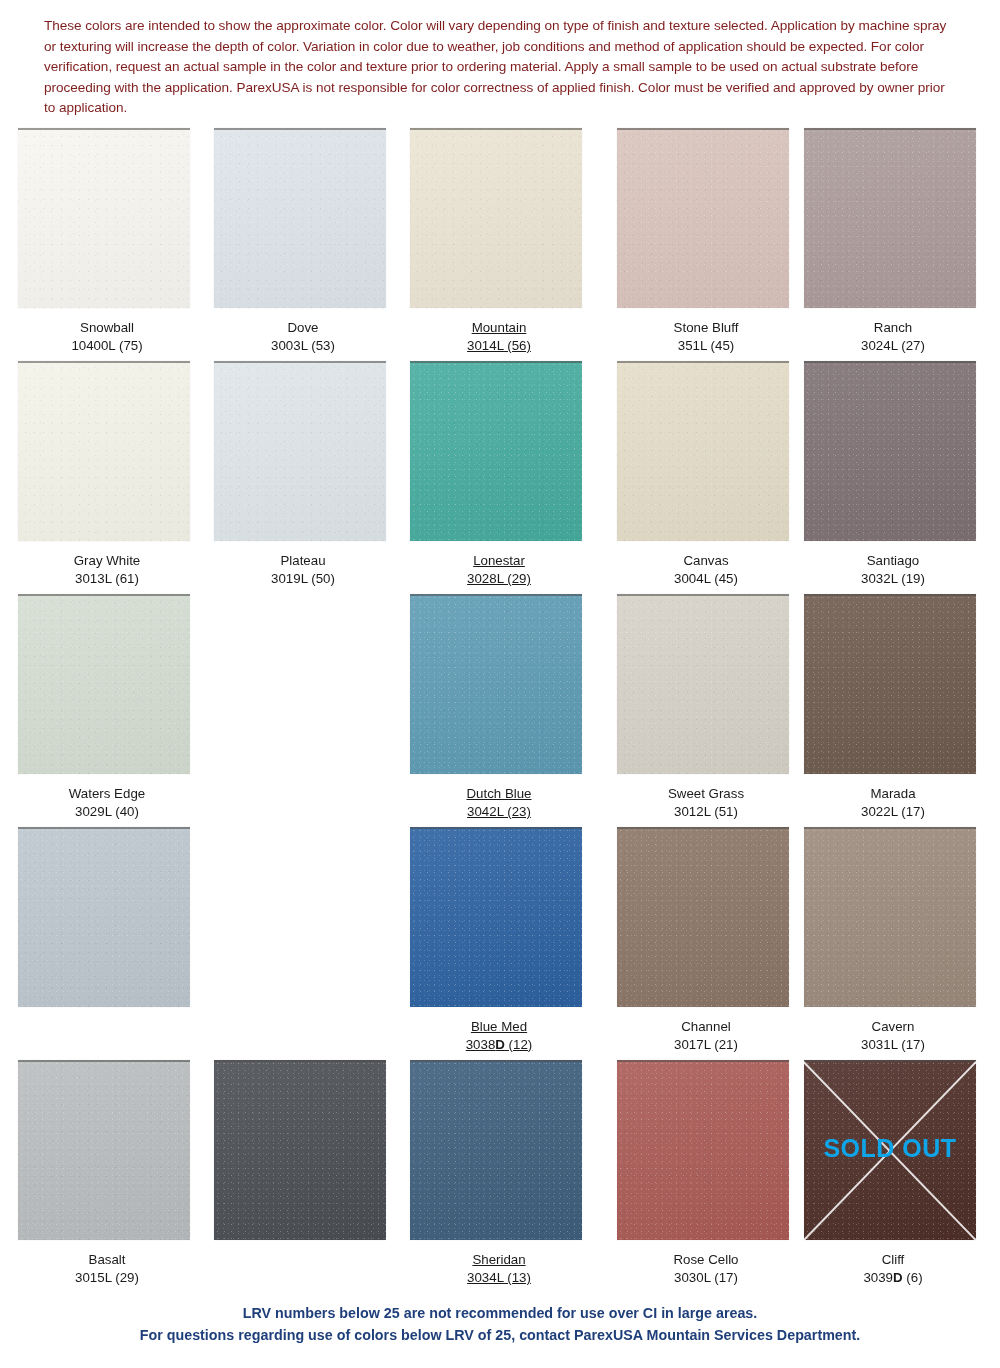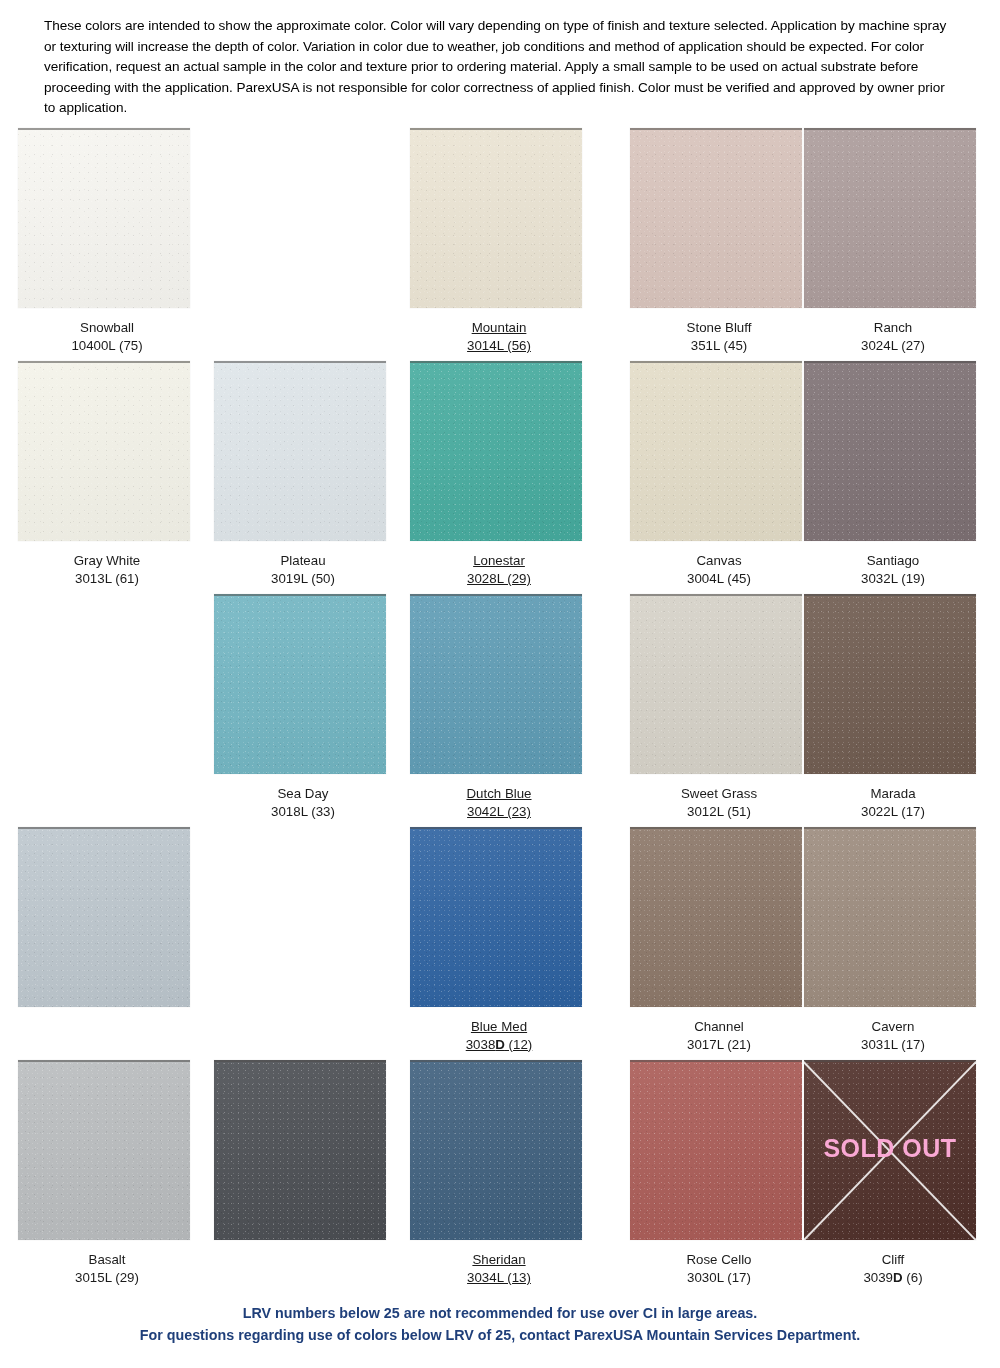--- a/index.html
+++ b/index.html
@@ -19,21 +19,21 @@
 
   
   .disclaimer {
     position: absolute;
     left: 44px;
     top: 16px;
     width: 910px;
     font-size: 13.6px;
     line-height: 20.5px;
     text-align: left;
-    color: #000000;
+    color: #7f1d1d;
     letter-spacing: -0.05px;
   }
 
   
   .grid {
     position: absolute;
     left: 0;
     top: 128px;
     width: 1000px;
   }
@@ -42,21 +42,21 @@
     height: 233px;
   }
   .cell {
     position: absolute;
     width: 178px;
     top: 0;
   }
   .cell.c0 { left: 18px; }
   .cell.c1 { left: 214px; }
   .cell.c2 { left: 410px; text-decoration: underline; }
-  .cell.c3 { left: 630px; }
+  .cell.c3 { left: 617px; }
   .cell.c4 { left: 804px; }
 
   .swatch {
     position: relative;
     width: 172px;
     height: 180px;
     overflow: hidden;
     box-shadow: 0 0 0 0.5px rgba(0,0,0,0.04);
   }
   
@@ -102,21 +102,21 @@
     background: rgba(255,255,255,0.85);
   }
   .soldout-x .bar.a { transform: rotate(46deg); }
   .soldout-x .bar.b { transform: rotate(-46deg); }
   .soldout-text {
     position: absolute;
     left: 0; right: 0;
     top: 50%;
     transform: translateY(-55%);
     text-align: center;
-    color: #f9a8d4;
+    color: #0ea5e9;
     font-size: 25px;
     font-weight: bold;
     letter-spacing: 0.5px;
     font-family: "Liberation Sans", sans-serif;
   }
 
   .caption {
     margin-top: 11px;
     text-align: center;
     font-size: 13.3px;
@@ -149,20 +149,31 @@
         <div class="swatch" style="background: rgb(247, 246, 241);">
           <div class="topline"></div>
           <div class="speckle"></div>
           <div class="sheen"></div>
         </div>
         <div class="caption">
           <div class="name">Snowball</div>
           <div class="code">10400L (75)</div>
         </div>
       </div>
+      <div class="cell c1">
+        <div class="swatch" style="background: rgb(221, 228, 233);">
+          <div class="topline"></div>
+          <div class="speckle"></div>
+          <div class="sheen"></div>
+        </div>
+        <div class="caption">
+          <div class="name">Dove</div>
+          <div class="code">3003L (53)</div>
+        </div>
+      </div>
       <div class="cell c2">
         <div class="swatch" style="background: rgb(235, 228, 211);">
           <div class="topline"></div>
           <div class="speckle"></div>
           <div class="sheen"></div>
         </div>
         <div class="caption">
           <div class="name">Mountain</div>
           <div class="code">3014L (56)</div>
         </div>
@@ -241,29 +252,29 @@
           <div class="speckle"></div>
           <div class="sheen"></div>
         </div>
         <div class="caption">
           <div class="name">Santiago</div>
           <div class="code">3032L (19)</div>
         </div>
       </div>
     </div>
     <div class="row">
-      <div class="cell c1">
-        <div class="swatch" style="background: rgb(113, 181, 194);">
-          <div class="topline"></div>
-          <div class="speckle"></div>
-          <div class="sheen"></div>
-        </div>
-        <div class="caption">
-          <div class="name">Sea Day</div>
-          <div class="code">3018L (33)</div>
+      <div class="cell c0">
+        <div class="swatch" style="background: rgb(212, 221, 209);">
+          <div class="topline"></div>
+          <div class="speckle"></div>
+          <div class="sheen"></div>
+        </div>
+        <div class="caption">
+          <div class="name">Waters Edge</div>
+          <div class="code">3029L (40)</div>
         </div>
       </div>
       <div class="cell c2">
         <div class="swatch" style="background: rgb(93, 155, 180);">
           <div class="topline"></div>
           <div class="speckle"></div>
           <div class="sheen"></div>
         </div>
         <div class="caption">
           <div class="name">Dutch Blue</div>

